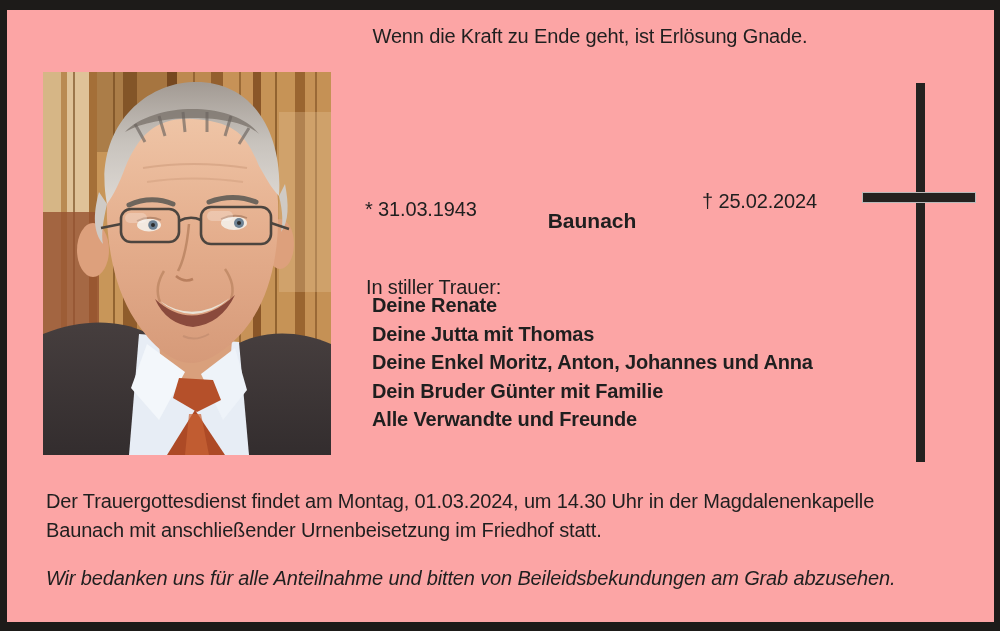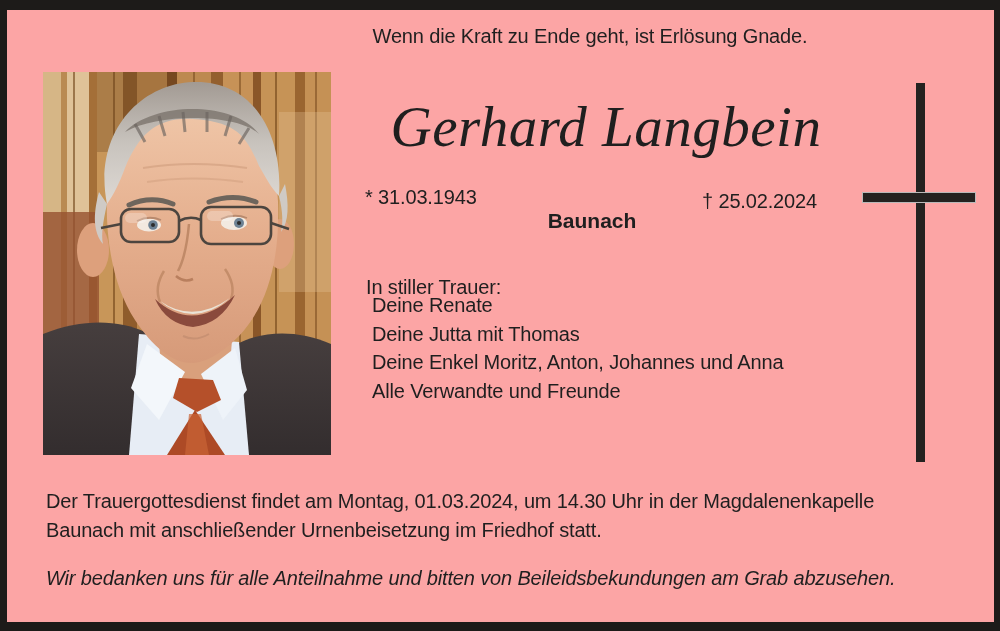--- a/index.html
+++ b/index.html
@@ -18,25 +18,25 @@
   .center { text-align:center; }
   .body-text { font-size:20px; letter-spacing:-0.15px; line-height:1.3; }
   .motto      { left:283px; top:13px;  width:600px; }
   .intro      { left:299px; top:57px;  width:600px; }
   .deceased-name {
     left:299px; top:84px; width:600px;
     font-family:"Liberation Serif", serif; font-style:italic;
     font-size:57px; line-height:1.15; letter-spacing:0.5px;
     white-space:nowrap;
   }
-  .birth  { left:358px; top:174px; white-space:nowrap; }
+  .birth  { left:358px; top:186px; white-space:nowrap; }
   .death  { left:695px; top:178px; white-space:nowrap; }
   .place  { left:285px; top:199px; width:600px; font-weight:bold; font-size:21px; }
   .trauer-header { left:359px; top:234px;margin-top:30px; }
-  .mourners { left:365px; top:281px; width:540px; }
+  .mourners { left:365px; top:281px; width:540px;font-weight:bold; }
   .mourners > div { line-height:28.6px; font-size:20px; letter-spacing:-0.15px; white-space:nowrap; }
   .service    { left:39px; top:477px; width:880px; line-height:29px; }
   .condolence { left:39px; top:555px; width:900px; white-space:nowrap;font-style:italic; }
   .cross { position:absolute; left:0; top:0; }
   .cross-v { position:absolute; left:909px; top:73px;  width:9px;  height:379px; background:#242220; }
   .cross-h { position:absolute; left:856px; top:183px; width:112px; height:9px;  background:#242220; box-shadow:0 0 0 1px #b9b9b9; }
   .photo-frame { left:36px; top:62px; width:288px; height:383px; }
   .photo-frame svg { display:block; }
 </style>
 </head>
@@ -149,34 +149,34 @@
   </div>
 
   <div class="cross">
     <div class="cross-v"></div>
     <div class="cross-h"></div>
   </div>
 
   <div class="abs center body-text motto">Wenn die Kraft zu Ende geht, ist Erlösung Gnade.</div>
 
 
-  <div class="abs center deceased-name">Gerhard Langbein</div>
 
   <div class="abs body-text birth"><span>*</span>&nbsp;<span>31.03.1943</span></div>
 
   <div class="abs body-text death"><span>†</span>&nbsp;<span>25.02.2024</span></div>
 
   <div class="abs center place">Baunach</div>
 
   <div class="abs body-text trauer-header">In stiller Trauer:</div>
 
   <div class="abs mourners">
       <div>Deine Renate</div>
       <div>Deine Jutta mit Thomas</div>
       <div>Deine Enkel Moritz, Anton, Johannes und Anna</div>
+      <div>Dein Bruder Günter mit Familie</div>
       <div>Alle Verwandte und Freunde</div>
     </div>
 
   <div class="abs body-text service">Der Trauergottesdienst findet am Montag, 01.03.2024, um 14.30 Uhr in der Magdalenenkapelle Baunach mit anschließender Urnenbeisetzung im Friedhof statt.</div>
 
   <div class="abs body-text condolence">Wir bedanken uns für alle Anteilnahme und bitten von Beileidsbekundungen am Grab abzusehen.</div>
 
 </div>
 
 </body></html>

